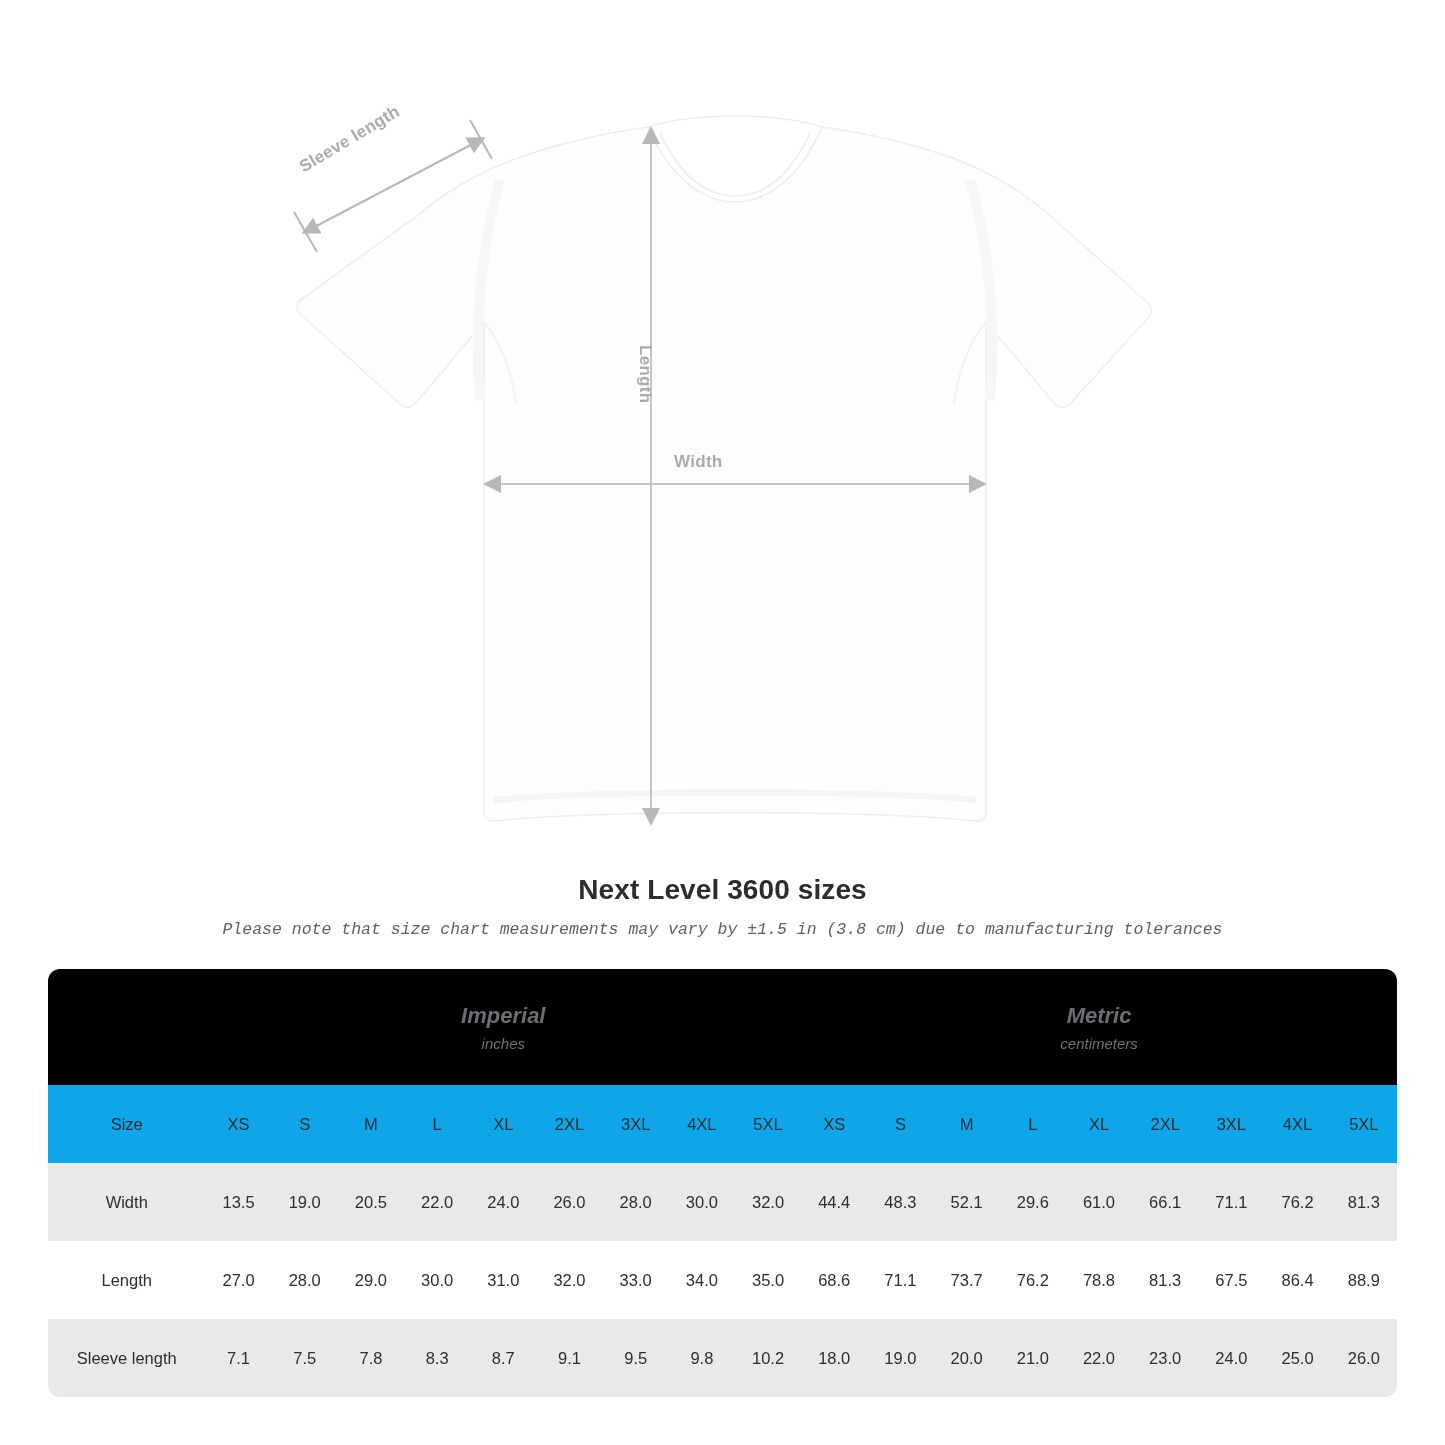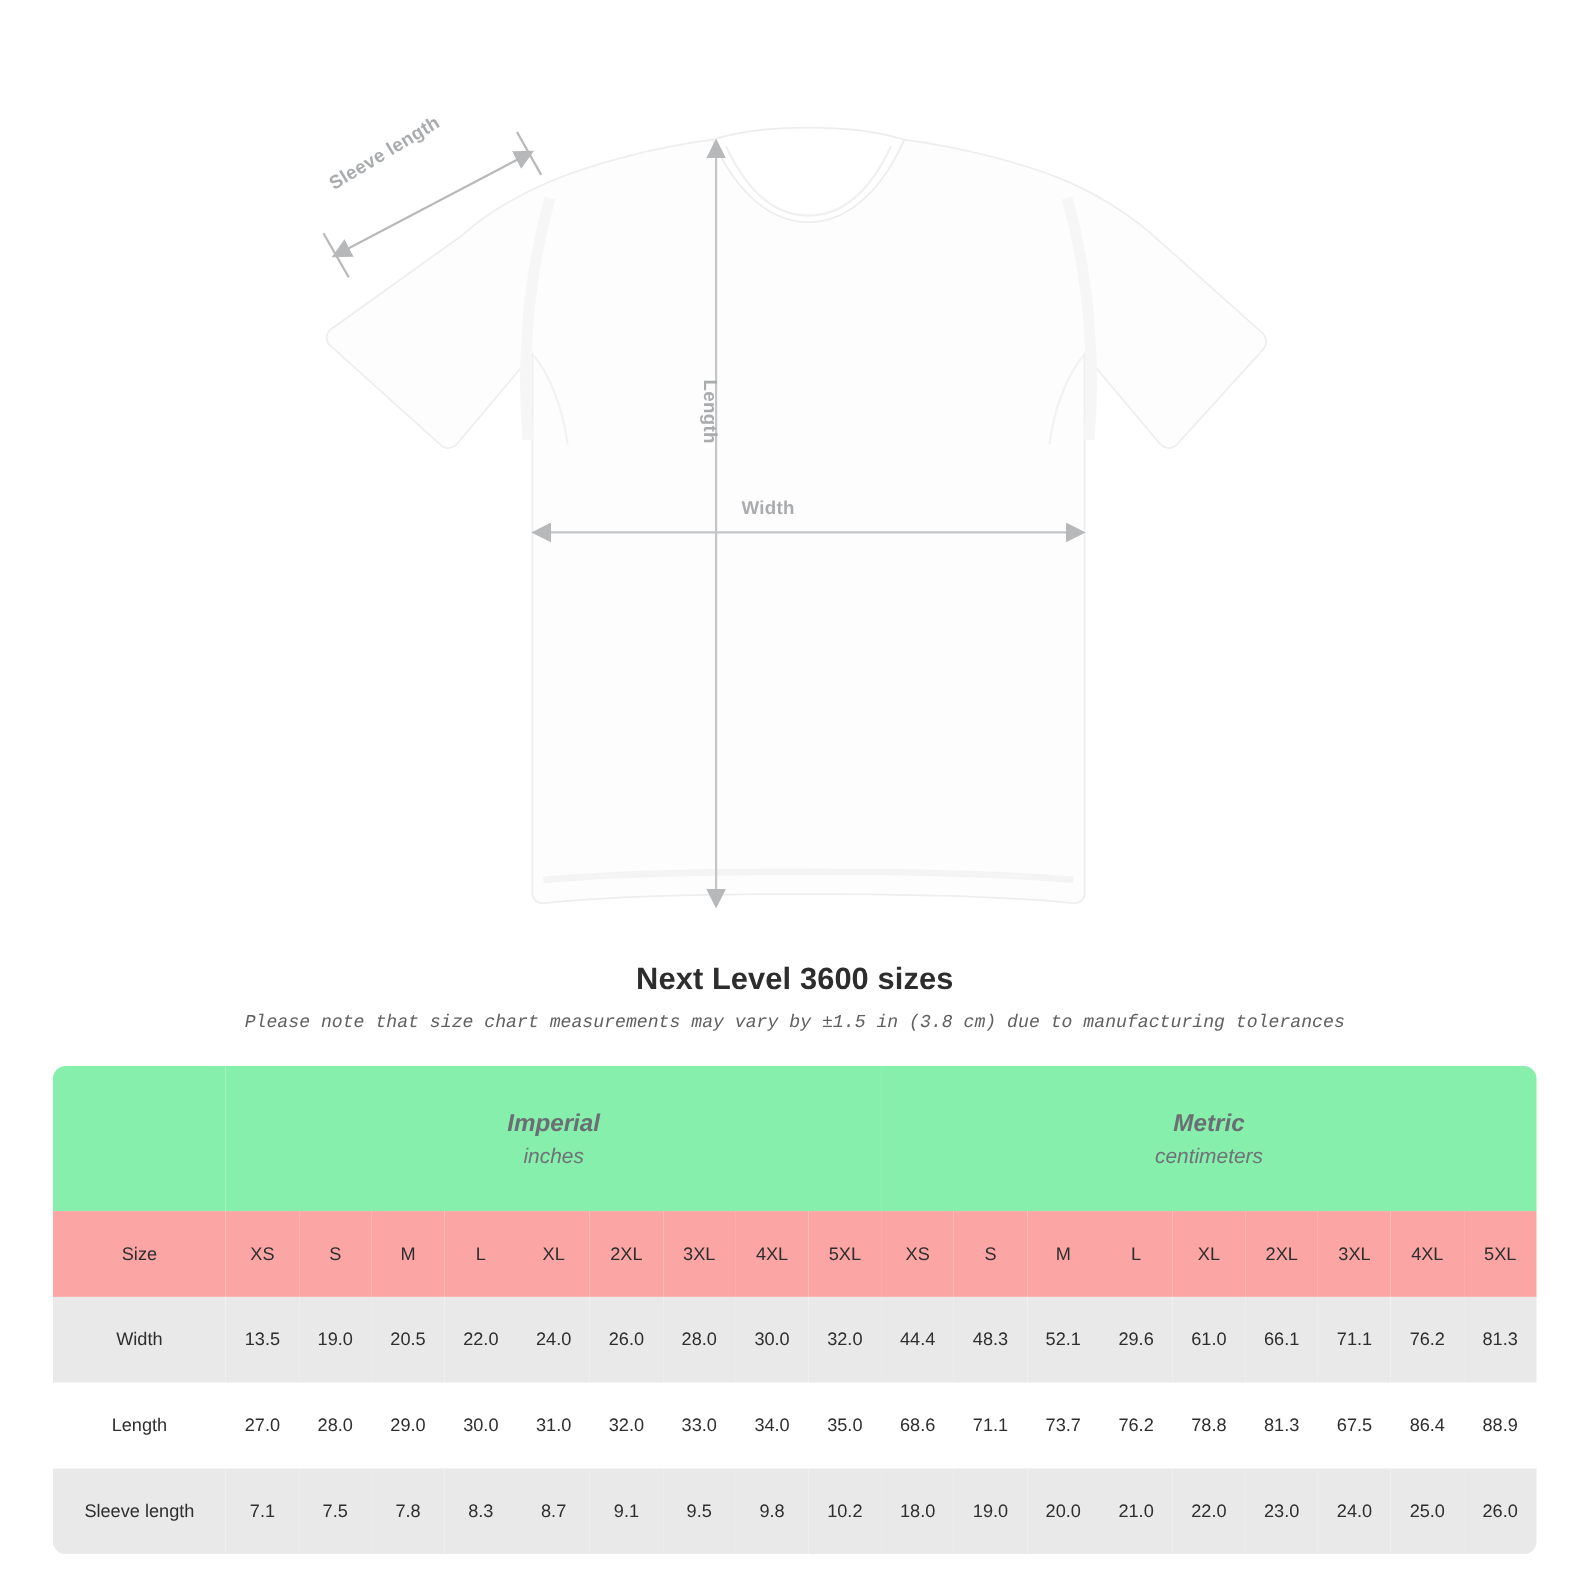--- a/index.html
+++ b/index.html
@@ -89,39 +89,39 @@
   }
   table.size td, table.size th {
     padding: 0;
     text-align: center;
     vertical-align: middle;
     font-size: 16.5px;
     color: #2e2e2e;
     font-weight: normal;
   }
   .unit-row td {
-    height: 132px;
-    background: #86efac;
+    height: 116px;
+    background: #000000;
   }
   .unit-title {
     font-size: 22px;
     font-style: italic;
     font-weight: bold;
     color: #6b6e72;
     line-height: 1.25;
   }
   .unit-sub {
-    font-size: 19px;
+    font-size: 15px;
     font-style: italic;
     color: #6f7276;
     margin-top: 6px;
   }
   .hdr-row td {
     height: 78px;
-    background: #fca5a5;
+    background: #0ea5e9;
     font-weight: bold;
     font-size: 17px;
     color: #2e2e2e;
   }
   .row-label {
     font-weight: bold;
     font-size: 17px;
     color: #2e2e2e;
   }
   .data-row td {

